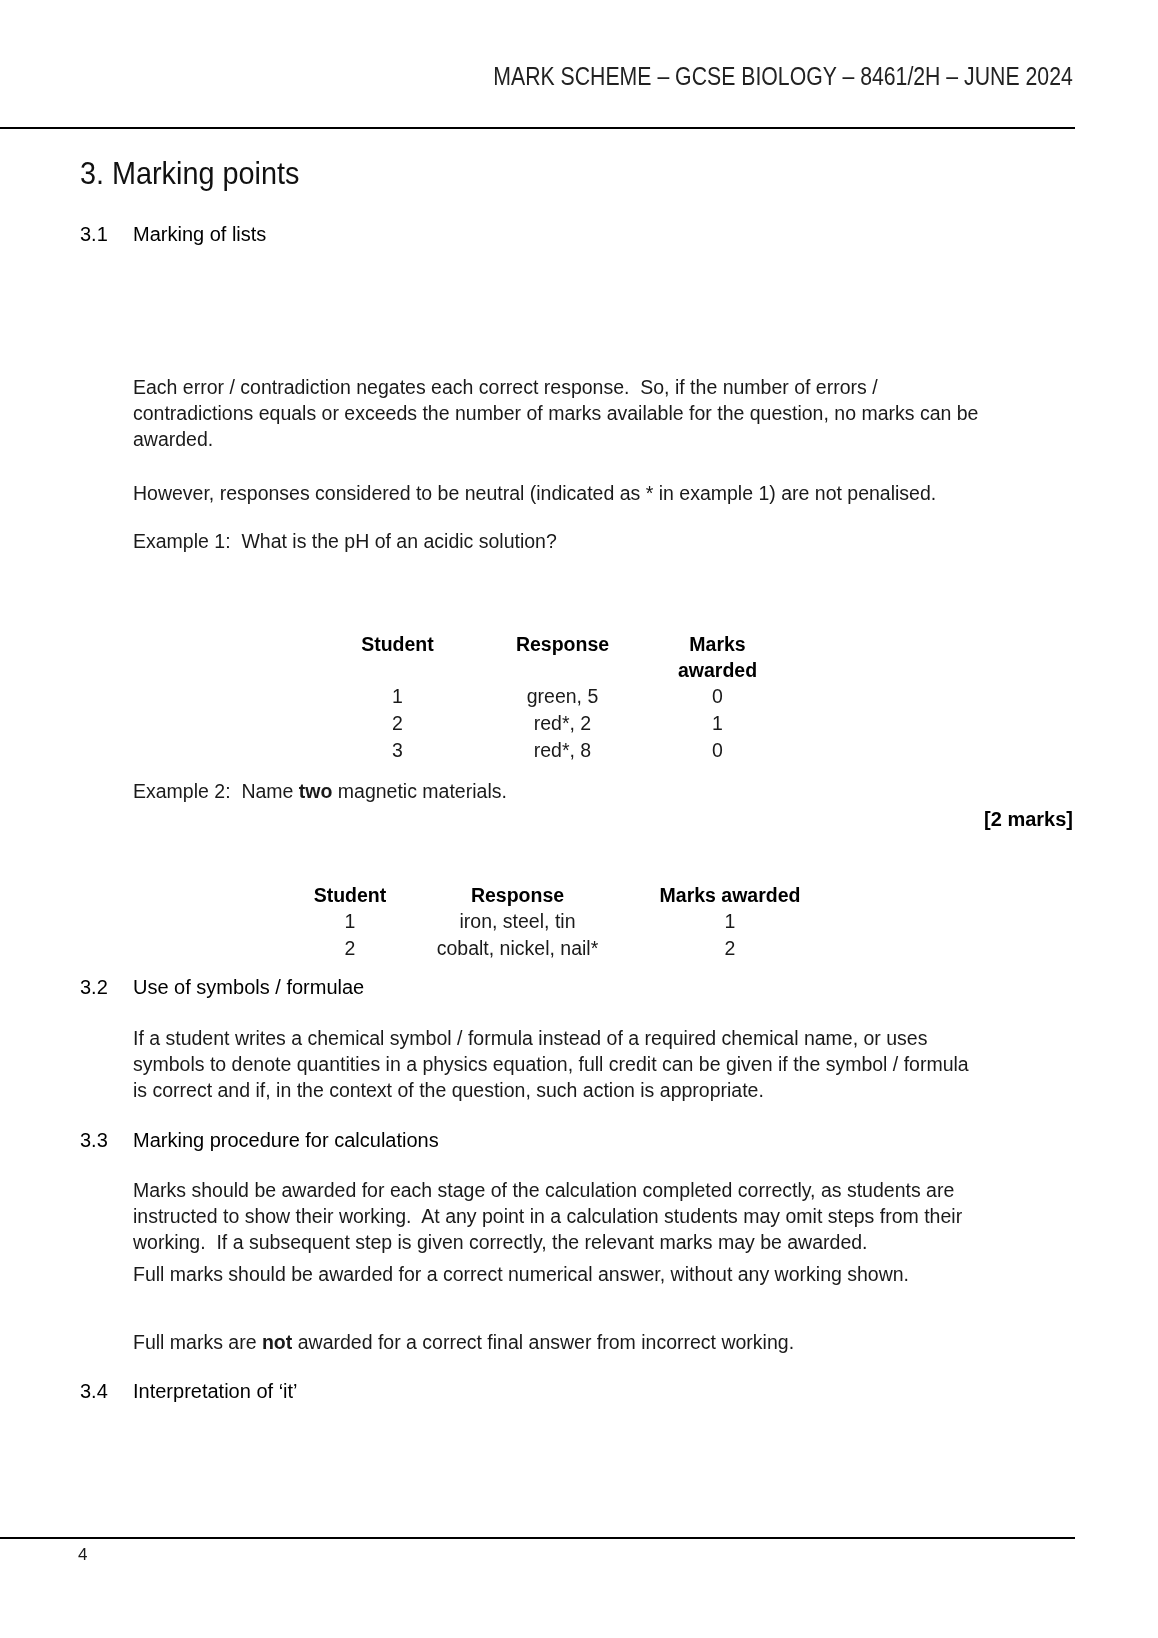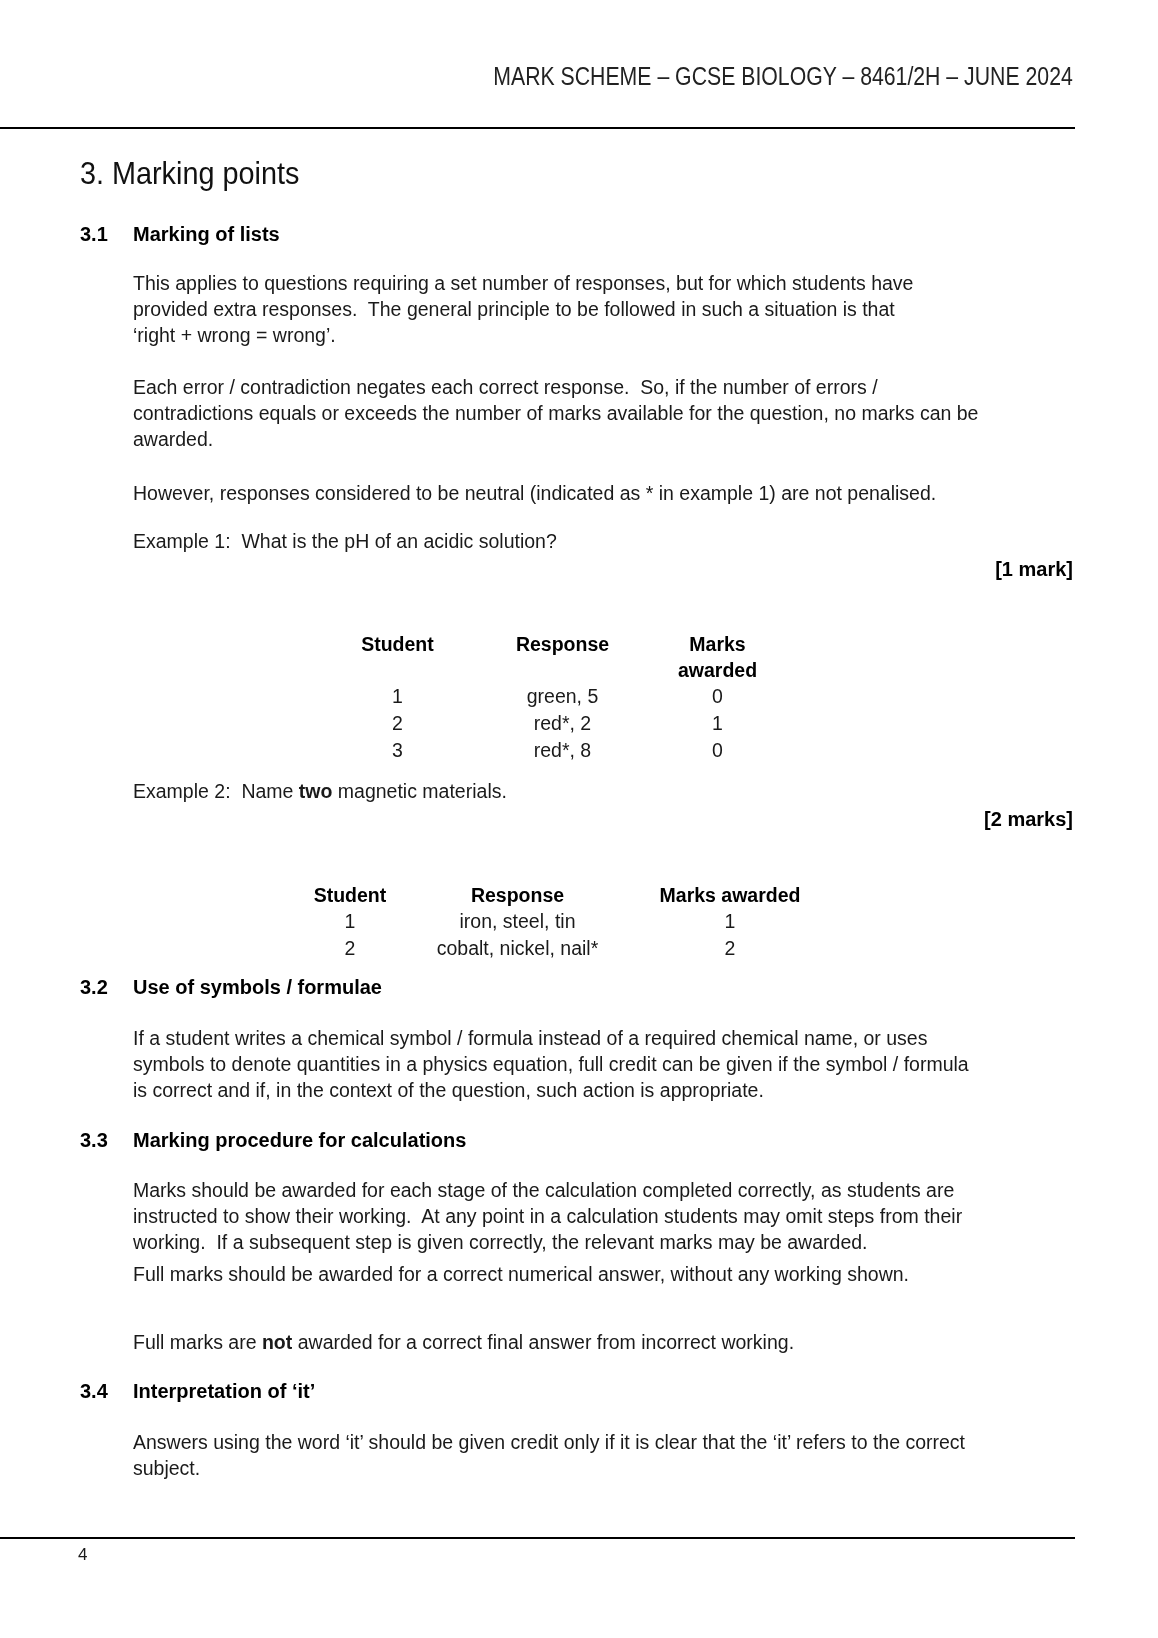--- a/index.html
+++ b/index.html
@@ -25,21 +25,21 @@
   .rule-top { top:127px; }
   .rule-bottom { top:1537px; }
 
   .main-title {
     position:absolute; top:157px; left:80px;
     font-size:32px; line-height:32px; color:#111; white-space:nowrap;
   }
 
   .sec-head {
     position:absolute; left:80px; display:flex;
-    font-weight:bold; font-size:20px; line-height:24px; color:#000;
+    font-weight:normal; font-size:20px; line-height:24px; color:#000;
   }
   .sec-head .num { width:53px; flex:0 0 53px; }
 
   .para {
     position:absolute; left:133px; width:905px;
     font-size:19.5px; line-height:26px; white-space:pre-wrap; color:#1a1a1a;
   }
   .marksline {
     position:absolute; left:133px; width:940px;
     text-align:right; font-weight:bold; font-size:20px; line-height:26px; color:#000;
@@ -71,30 +71,26 @@
 
   <div class="main-title">
     <span class="cond-l">3. Marking points</span>
   </div>
 
   <div class="sec-head" style="top:222px;">
     <span class="num">3.1</span>
     <span>Marking of lists</span>
   </div>
 
-  <div class="para" style="top:270px;">This applies to questions requiring a set number of responses, but for which students have
-provided extra responses.  The general principle to be followed in such a situation is that
-‘right + wrong = wrong’.</div>
   <div class="para" style="top:374px;">Each error / contradiction negates each correct response.  So, if the number of errors /
 contradictions equals or exceeds the number of marks available for the question, no marks can be
 awarded.</div>
   <div class="para" style="top:480px;">However, responses considered to be neutral (indicated as * in example 1) are not penalised.</div>
 
   <div class="para" style="top:528px;">Example 1:  What is the pH of an acidic solution?</div>
-  <div class="marksline" style="top:556px;">[1 mark]</div>
 
   <div class="tbl t1" style="top:603px; left:330px;">
     <div class="row hdr">
       <div class="c1">Student</div>
       <div class="c2">Response</div>
       <div class="c3">Marks awarded</div>
     </div>
     <div class="row body-row">
       <div class="c1">1</div>
       <div class="c2">green, 5</div>
@@ -148,19 +144,17 @@
   <div class="para" style="top:1177px;">Marks should be awarded for each stage of the calculation completed correctly, as students are
 instructed to show their working.  At any point in a calculation students may omit steps from their
 working.  If a subsequent step is given correctly, the relevant marks may be awarded.</div>
   <div class="para" style="top:1261px;">Full marks should be awarded for a correct numerical answer, without any working shown.</div>
   <div class="para" style="top:1329px;"><span>Full marks are </span><span class="b">not</span><span> awarded for a correct final answer from incorrect working.</span></div>
 
   <div class="sec-head" style="top:1379px;">
     <span class="num">3.4</span>
     <span>Interpretation of ‘it’</span>
   </div>
-  <div class="para" style="top:1429px;">Answers using the word ‘it’ should be given credit only if it is clear that the ‘it’ refers to the correct
-subject.</div>
 
   <div class="rule rule-bottom"></div>
   <div class="page-number">4</div>
 
 </div>
 
 </body></html>

